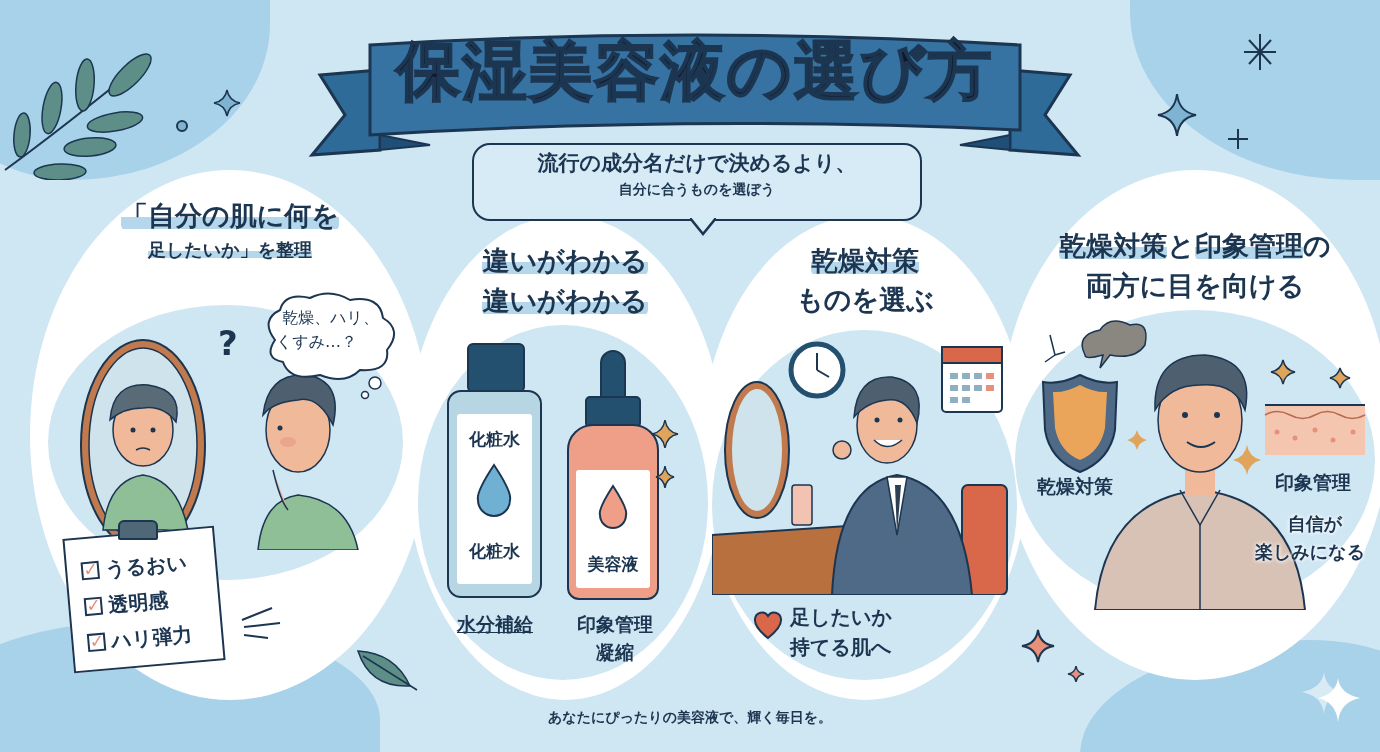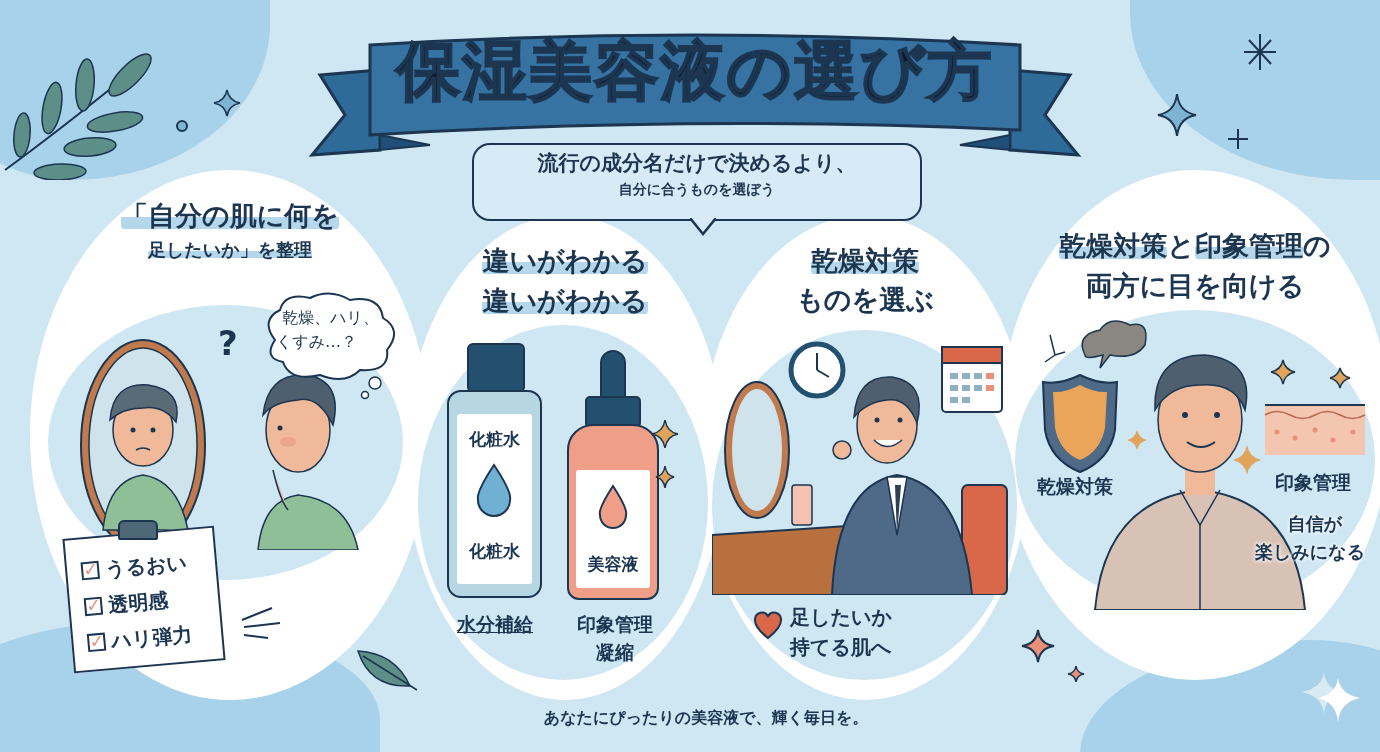--- a/index.html
+++ b/index.html
@@ -292,13 +292,13 @@
 
 <svg class="abs" style="left:1020px;top:628px;" width="70" height="60" viewBox="0 0 70 60">
   <path d="M18 2 Q20 16 34 18 Q20 20 18 34 Q16 20 2 18 Q16 16 18 2Z" fill="#e8907a" stroke="#1c3550" stroke-width="2"></path>
   <path d="M56 38 Q57 45 64 46 Q57 47 56 54 Q55 47 48 46 Q55 45 56 38Z" fill="#e8907a" stroke="#1c3550" stroke-width="1.5"></path>
 </svg>
 <svg class="abs" style="left:1300px;top:670px;" width="64" height="60" viewBox="0 0 64 60">
   <path d="M24 2 Q26 18 40 22 Q26 26 24 44 Q22 26 2 22 Q22 18 24 2Z" fill="#ffffff" opacity="0.55"></path>
   <path d="M38 8 Q40 24 60 28 Q40 32 38 52 Q36 32 18 28 Q36 24 38 8Z" fill="#ffffff"></path>
 </svg>
 
-<div class="heading" style="left:406px;top:708px;width:600px;font-size:16px;">あなたにぴったりの美容液で、輝く毎日を。</div>
+<div class="heading" style="left:390px;top:708px;width:600px;font-size:14px;">あなたにぴったりの美容液で、輝く毎日を。</div>
 
 </body></html>

